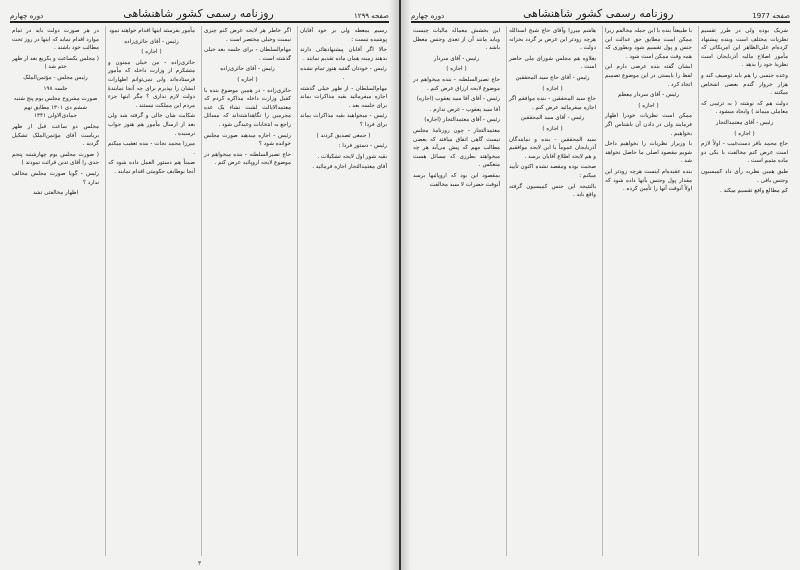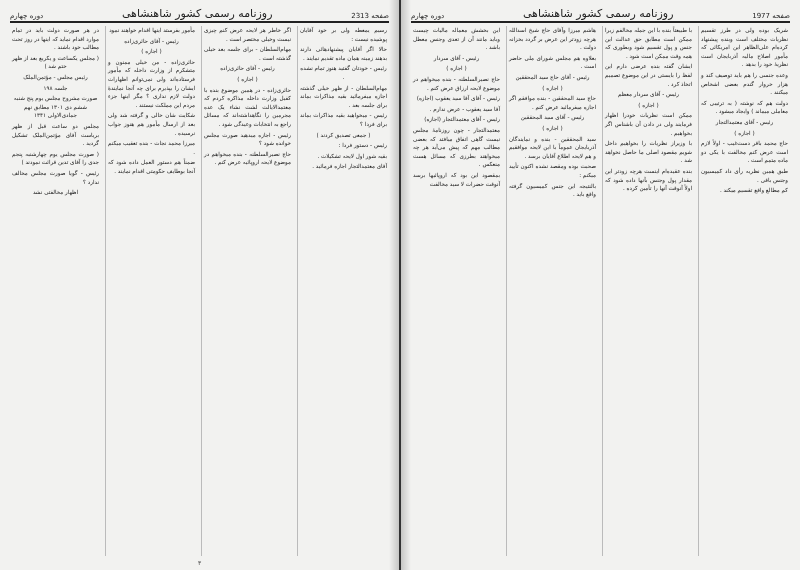--- a/index.html
+++ b/index.html
@@ -52,21 +52,21 @@
   }
 </style>
 </head>
 <body>
 
 <div class="spread">
 
   <div class="page left">
     <div class="gutter-shadow"></div>
     <div class="header">
-      <span>صفحه 2313</span>
+      <span>صفحه ۱۲۹۹</span>
       <span class="title">روزنامه رسمی کشور شاهنشاهی</span>
       <span>دوره چهارم</span>
     </div>
     <div class="rule"></div>
     <div class="cols">
       <div class="col">
         <p>رسیم یمعطه ولی بر خود آقایان پوشیده نیست :</p>
         <p>حالا اگر آقایان پیشنهادهائی دارند بدهند زمینه همان ماده تقدیم نمایند .</p>
         <p class="center">رئیس - خودتان گفتید هنوز تمام نشده .</p>
         <p>مهام‌السلطان - از ظهر خیلی گذشته اجازه میفرمائید بقیه مذاکرات بماند برای جلسه بعد .</p>

